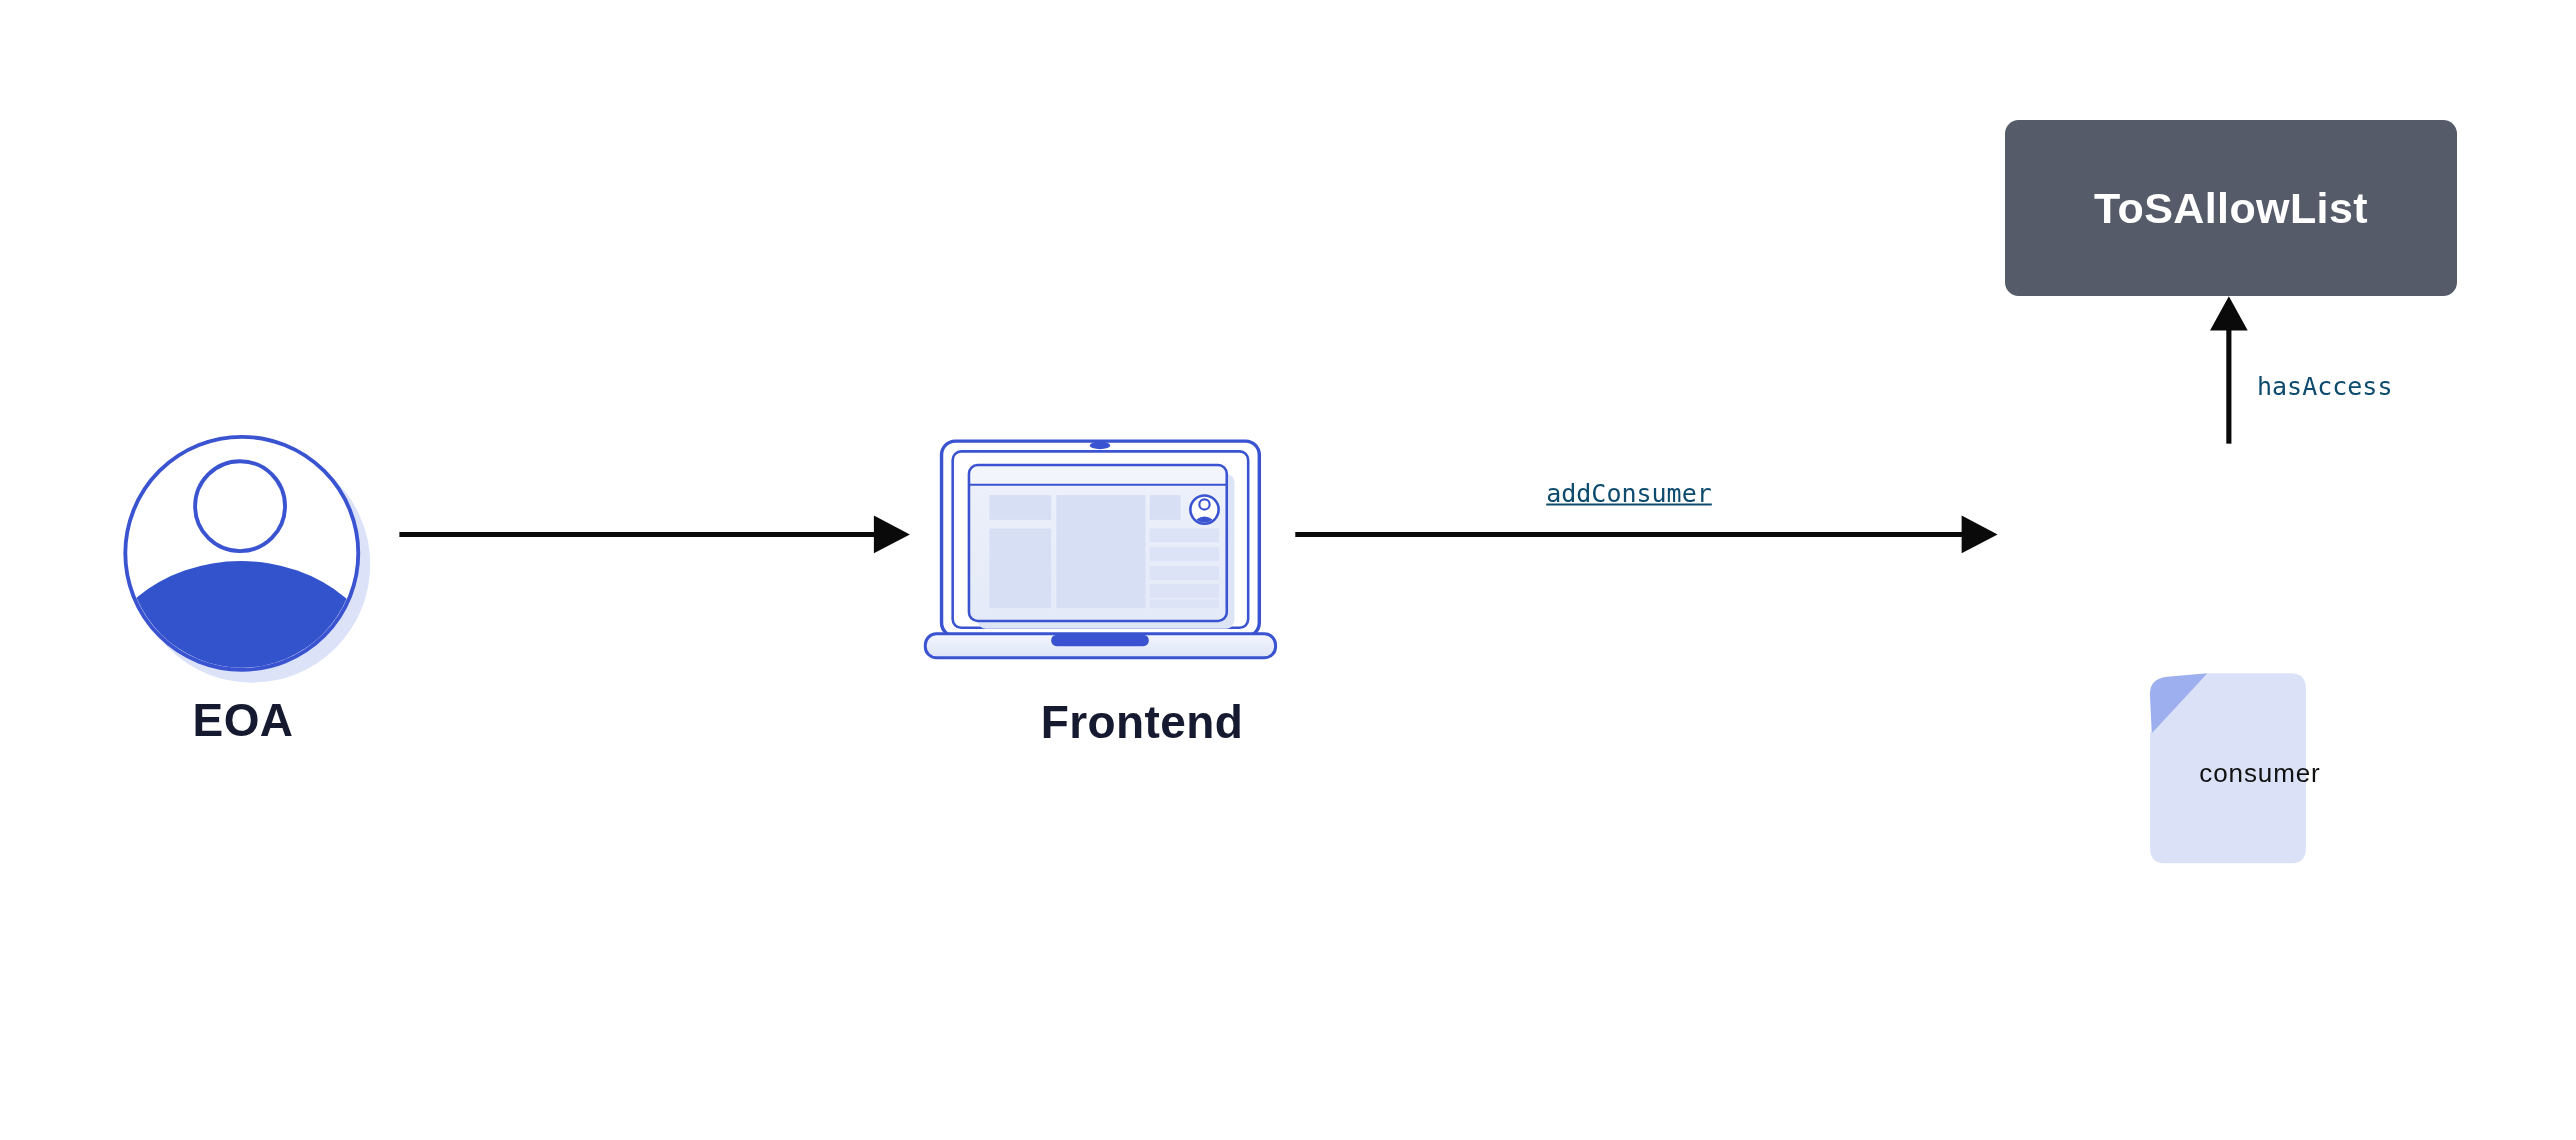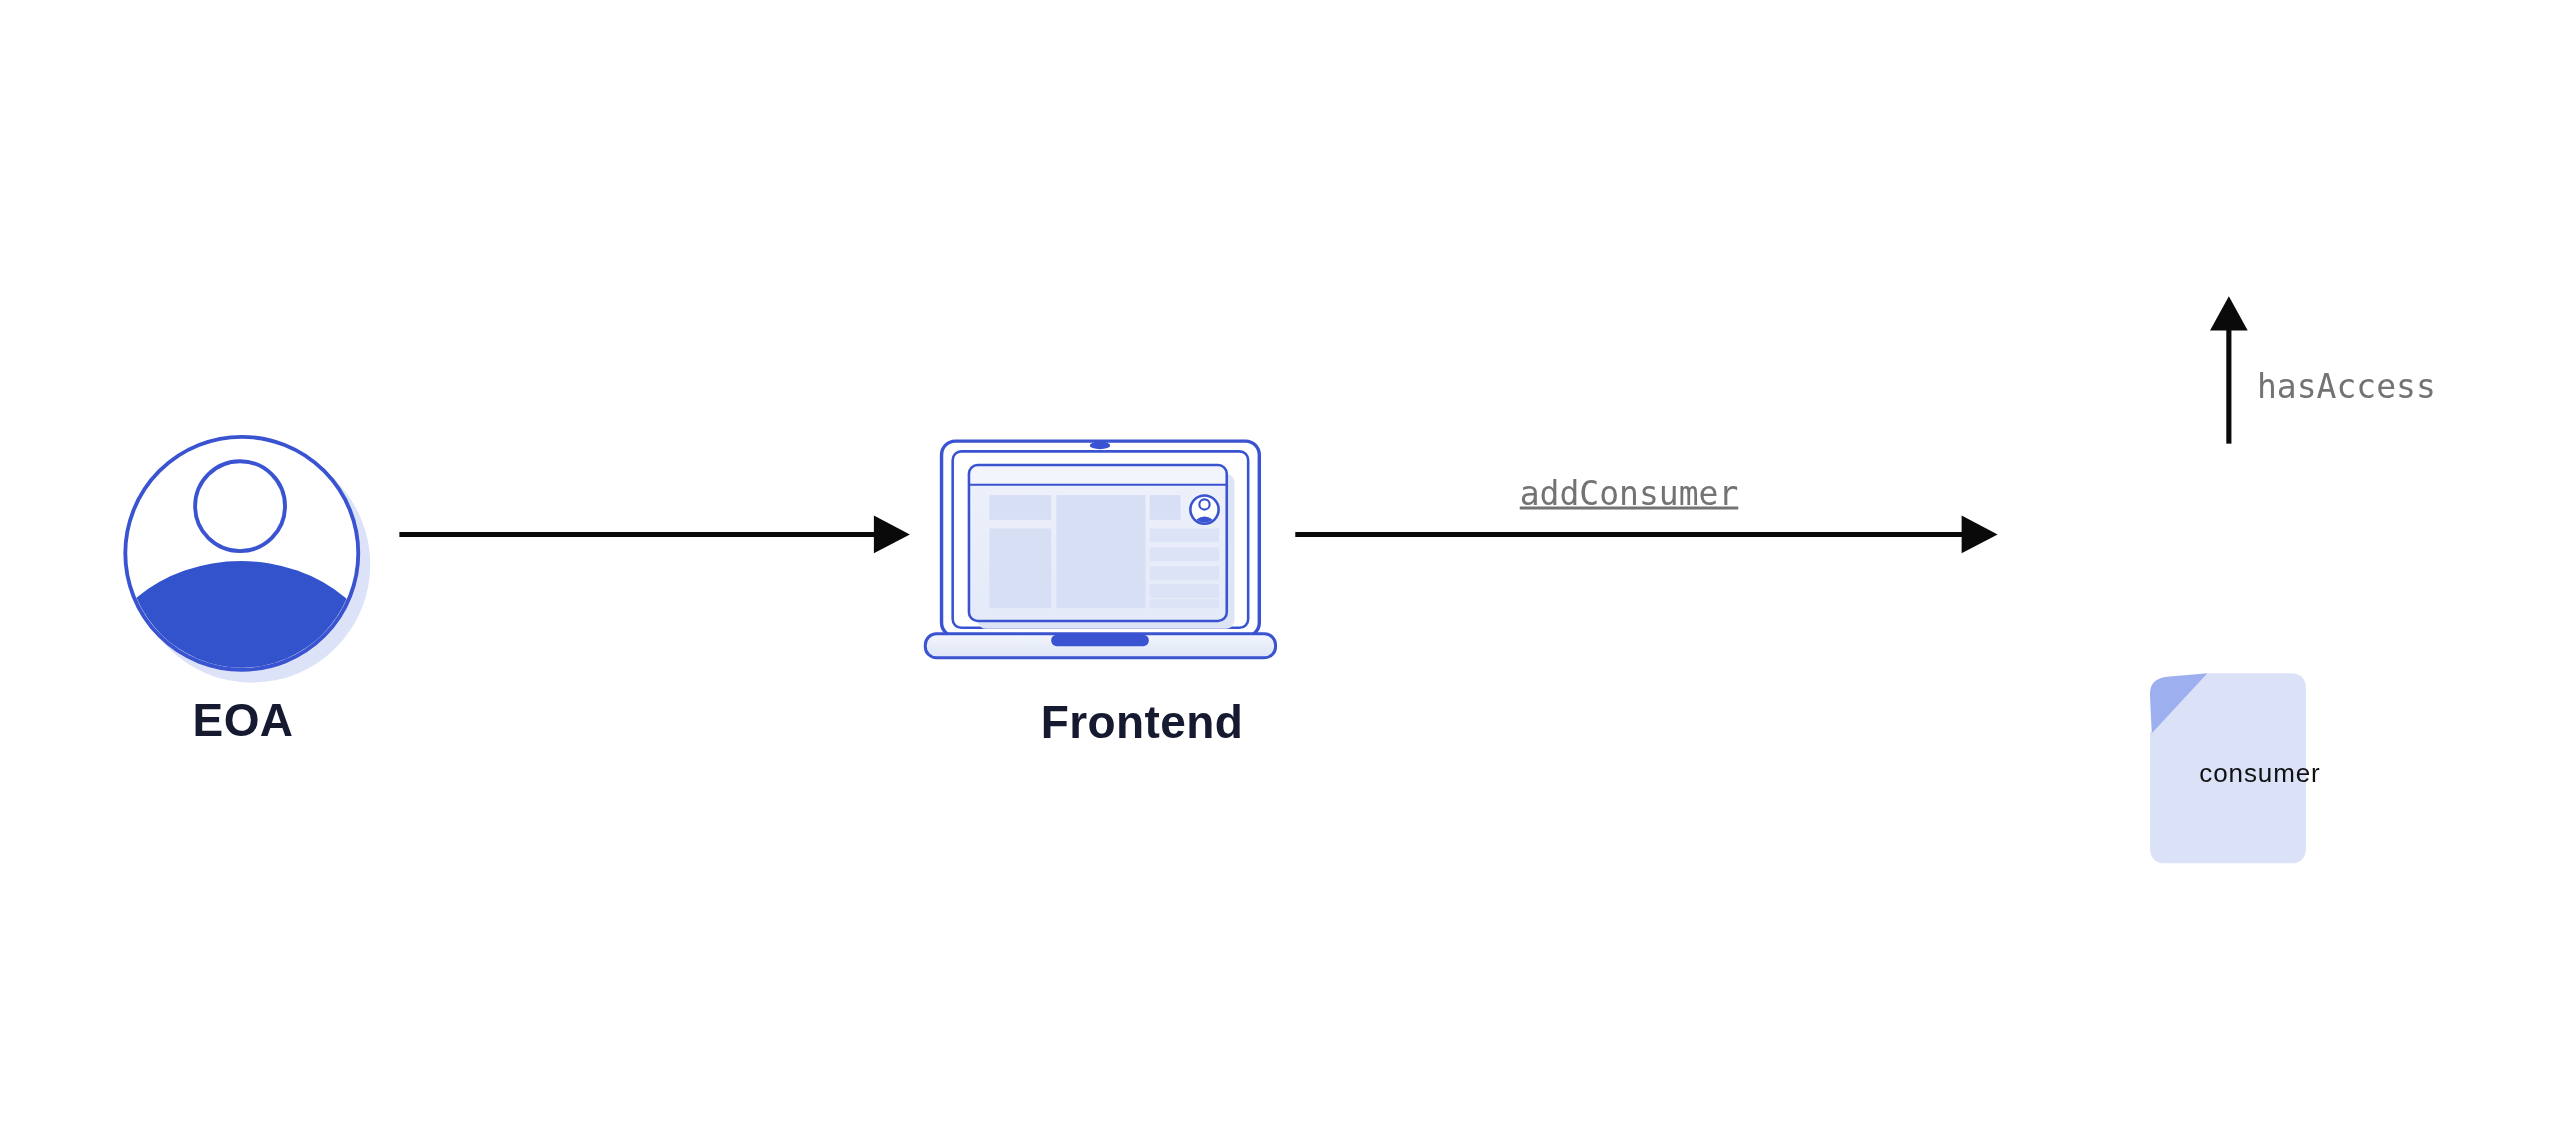--- a/index.html
+++ b/index.html
@@ -6,21 +6,21 @@
   #canvas{
     position:relative;
     width:2576px;height:1140px;
     background:#ffffff;
     overflow:hidden;
     font-family:"Liberation Sans", sans-serif;
   }
   #shape-layer{position:absolute;left:0;top:0;width:2576px;height:1140px;}
   .lbl{position:absolute;transform:translate(-50%,-50%);white-space:nowrap;}
   .node-label{font-weight:700;font-size:46px;color:#151a30;letter-spacing:0.4px;}
-  .mono-label{font-family:"DejaVu Sans Mono", monospace;font-size:33px;color:#737373;}
+  .mono-label{font-family:"DejaVu Sans Mono", monospace;font-size:25px;color:#0c4a6e;}
   .box{
     position:absolute;background:#555b68;border-radius:13.7px;
     display:flex;align-items:center;justify-content:center;
   }
   .box-tos{left:2005px;top:120px;width:452px;height:176px;}
   .box-router{left:2005px;top:445px;width:452px;height:178px;}
   .box-label{color:#ffffff;font-weight:700;font-size:43px;letter-spacing:0.4px;}
   .file-label{font-size:26px;color:#111111;letter-spacing:0.9px;margin-left:32px;}
   .caption-label{font-size:39px;color:#111111;}
   .haslbl{transform:translate(0,-50%);}
@@ -119,19 +119,22 @@
   </svg>
 
   <span class="lbl node-label" style="left:243px;top:720px;text-align:right;">EOA</span>
 
   <span class="lbl node-label" style="left:1142px;top:722px;">Frontend</span>
 
   <span class="lbl mono-label" style="left:1629px;top:493px;text-decoration:underline;">addConsumer</span>
 
   <span class="lbl mono-label haslbl" style="left:2257px;top:386px;">hasAccess</span>
 
+  <div class="box box-tos">
+    <span class="box-label">ToSAllowList</span>
+  </div>
 
 
   <span class="lbl file-label" style="left:2228px;top:773px;">consumer</span>
 
 
 </div>
 
 
 </body></html>

